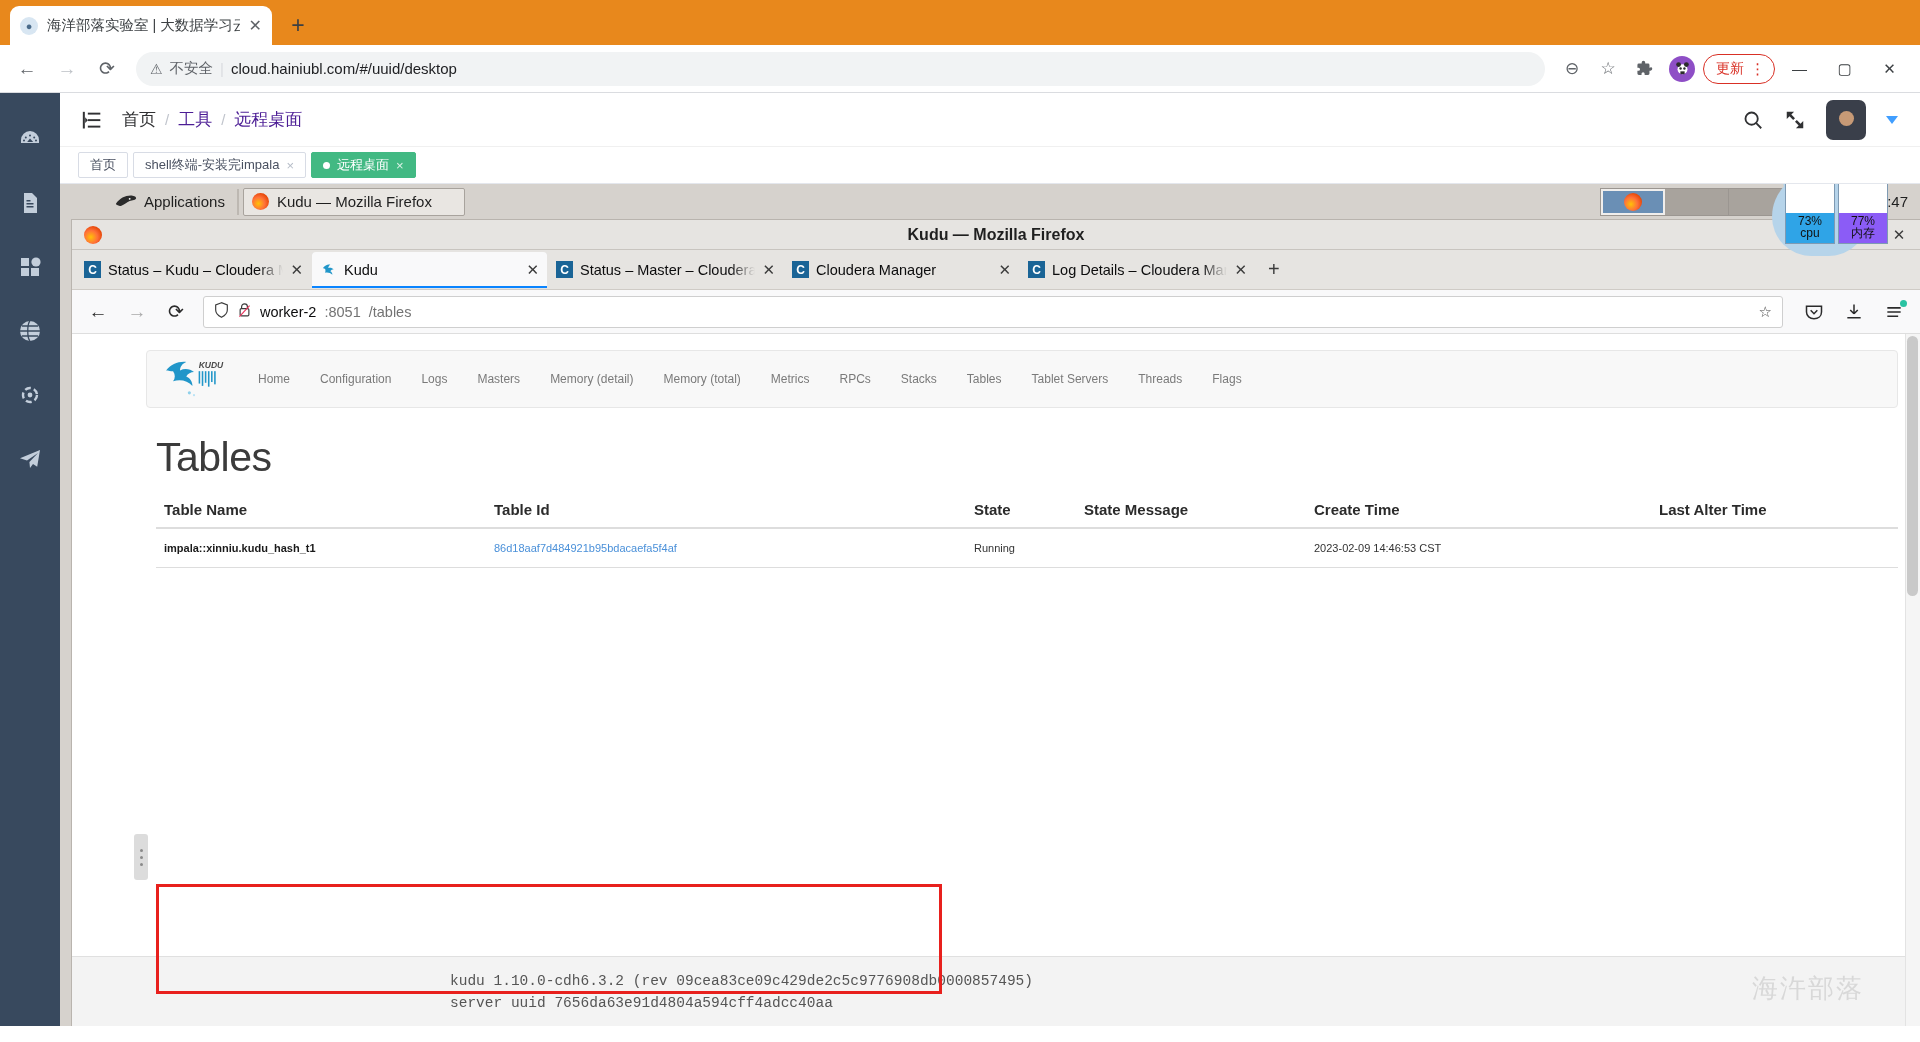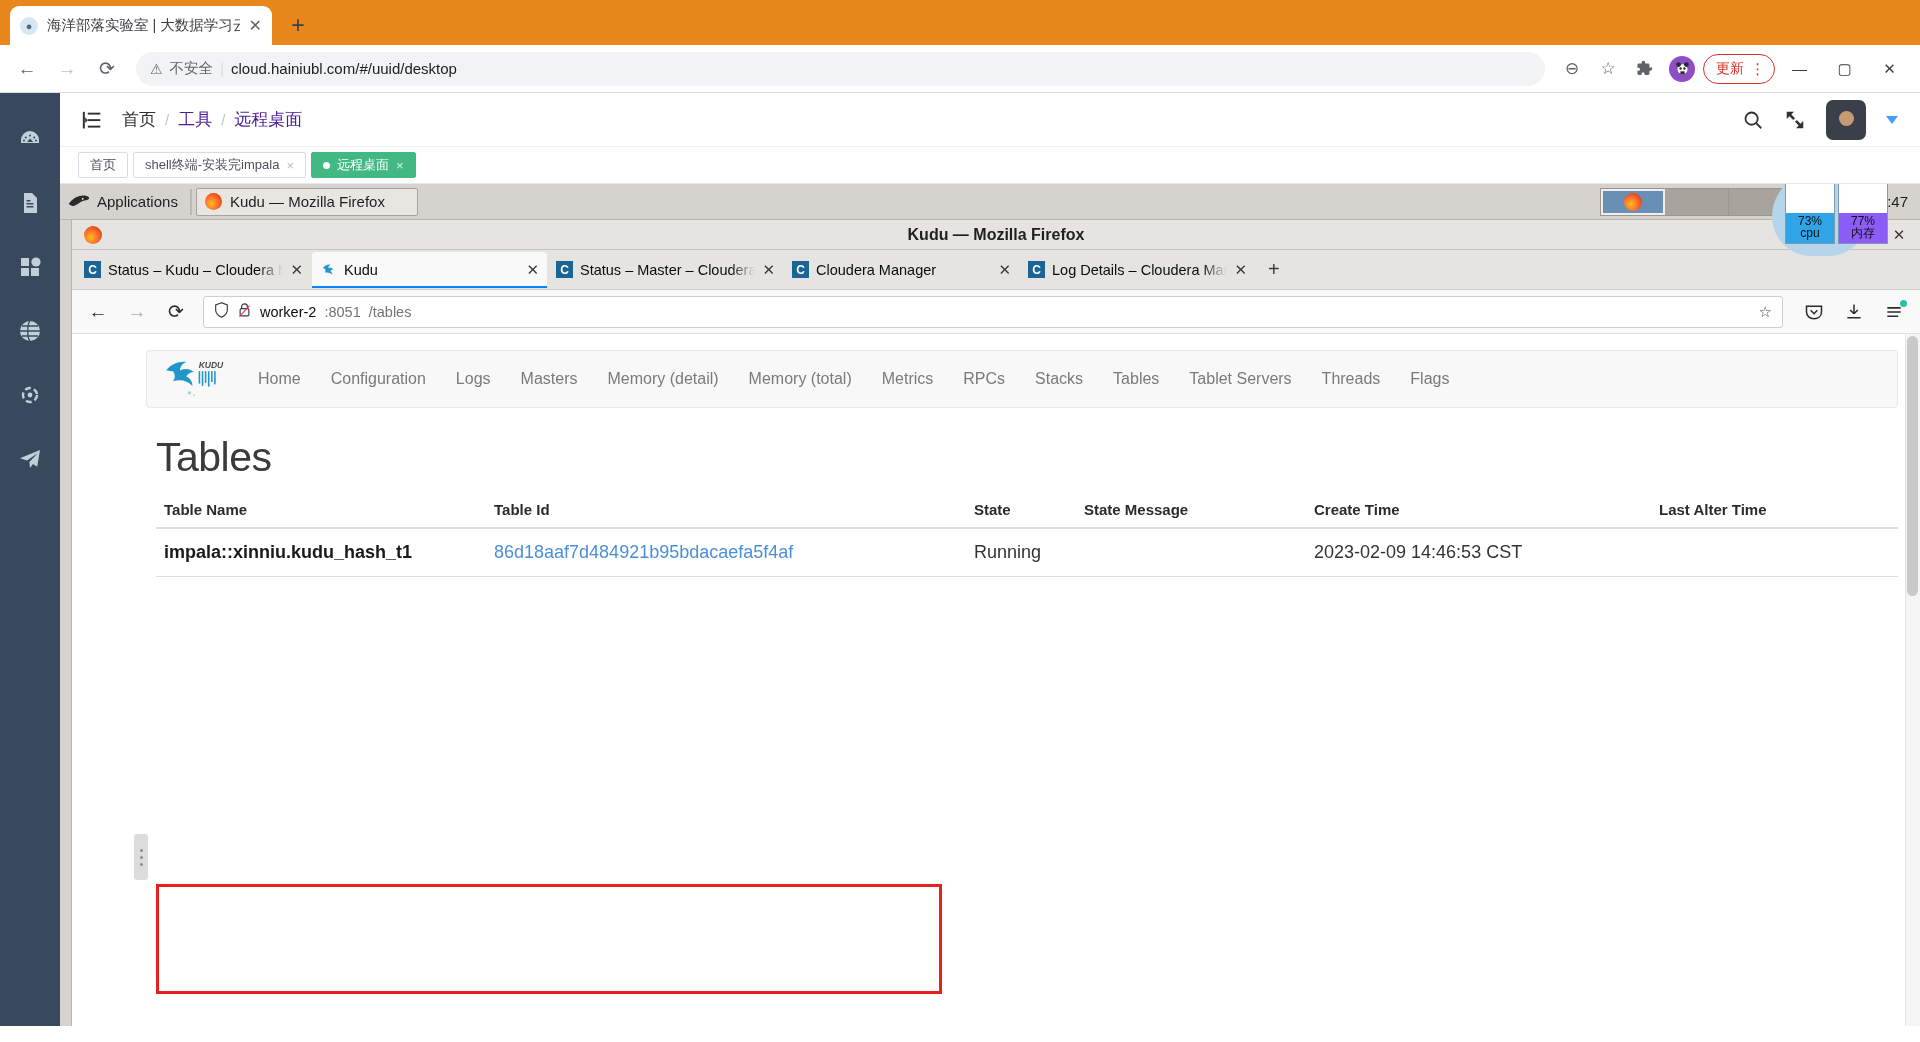--- a/index.html
+++ b/index.html
@@ -137,21 +137,21 @@
   }
   .app-tab .dot {
     width: 7px; height: 7px; border-radius: 50%; background: #fff;
   }
   .app-tab .x { font-size: 13px; color: #b5bcc7; }
   .app-tab.active .x { color: #ddf2e7; }
 
   
   .rdp {
     flex: 1; position: relative; overflow: hidden;
-    background: #d6d2cd; min-height: 0;
+    background: #d6d2cd; min-height: 0; padding-left: 47px;
   }
 
   
   .xfce-panel {
     height: 36px; background: #d6d2cd;
     border-bottom: 1px solid #b5b0aa;
     display: flex; align-items: center; padding: 0 4px; gap: 4px;
     position: relative;
   }
   .xfce-apps {
@@ -290,35 +290,35 @@
     flex: 1; background: #fff; overflow: hidden;
     display: flex; flex-direction: column; position: relative; min-height: 0;
   }
   .kudu-nav {
     margin: 16px 22px 0 74px; height: 58px;
     background: #f8f8f8; border: 1px solid #e7e7e7; border-radius: 4px;
     display: flex; align-items: center; padding: 0 16px; gap: 4px; flex: none;
   }
   .kudu-logo { width: 62px; height: 42px; margin-right: 16px; flex:none; }
   .kudu-link {
-    font-size: 16px; color: #7a7a7a; padding: 0 13px; white-space: nowrap;
+    font-size: 12px; color: #7a7a7a; padding: 0 13px; white-space: nowrap;
   }
   .kudu-body { padding: 26px 22px 0 84px; flex: 1; min-height: 0; }
   .kudu-h1 {
     font-size: 41px; font-weight: normal; color: #3b3b3b;
     letter-spacing: -0.5px; margin-bottom: 20px;
   }
   .kudu-count { font-size: 15.5px; color: #4a4a4a; margin-bottom: 18px; }
   table.kudu-table { width: 100%; border-collapse: collapse; }
   table.kudu-table th {
     text-align: left; font-size: 15px; font-weight: bold; color: #2b2b2b;
     padding: 0 8px 9px 8px; border-bottom: 2px solid #dddddd;
   }
   table.kudu-table td {
-    font-size: 18px; color: #333; padding: 13px 8px; border-bottom: 1px solid #ddd;
+    font-size: 11px; color: #333; padding: 13px 8px; border-bottom: 1px solid #ddd;
   }
   table.kudu-table td.name { font-weight: bold; color: #1a1a1a; }
   table.kudu-table td a { color: #4a90d9; text-decoration: none; }
 
   .redbox {
     position: absolute; left: 84px; top: 550px;
     width: 786px; height: 110px;
     border: 3px solid #e8201d; pointer-events: none; z-index: 20;
   }
 
@@ -695,20 +695,25 @@
           </div>
 
           <div class="redbox"></div>
 
           <div class="page-handle">
               <i></i>
               <i></i>
               <i></i>
             </div>
 
+          <div class="kudu-footer">
+            <div>kudu 1.10.0-cdh6.3.2 (rev 09cea83ce09c429de2c5c9776908db0000857495)</div>
+            <div>server uuid 7656da63e91d4804a594cff4adcc40aa</div>
+            <div class="watermark">海汻部落</div>
+          </div>
 
           <div class="ff-scroll-track">
             <div class="ff-scroll-thumb"></div>
           </div>
         </div>
       </div>
     </div>
   </div>
 </div>
 

